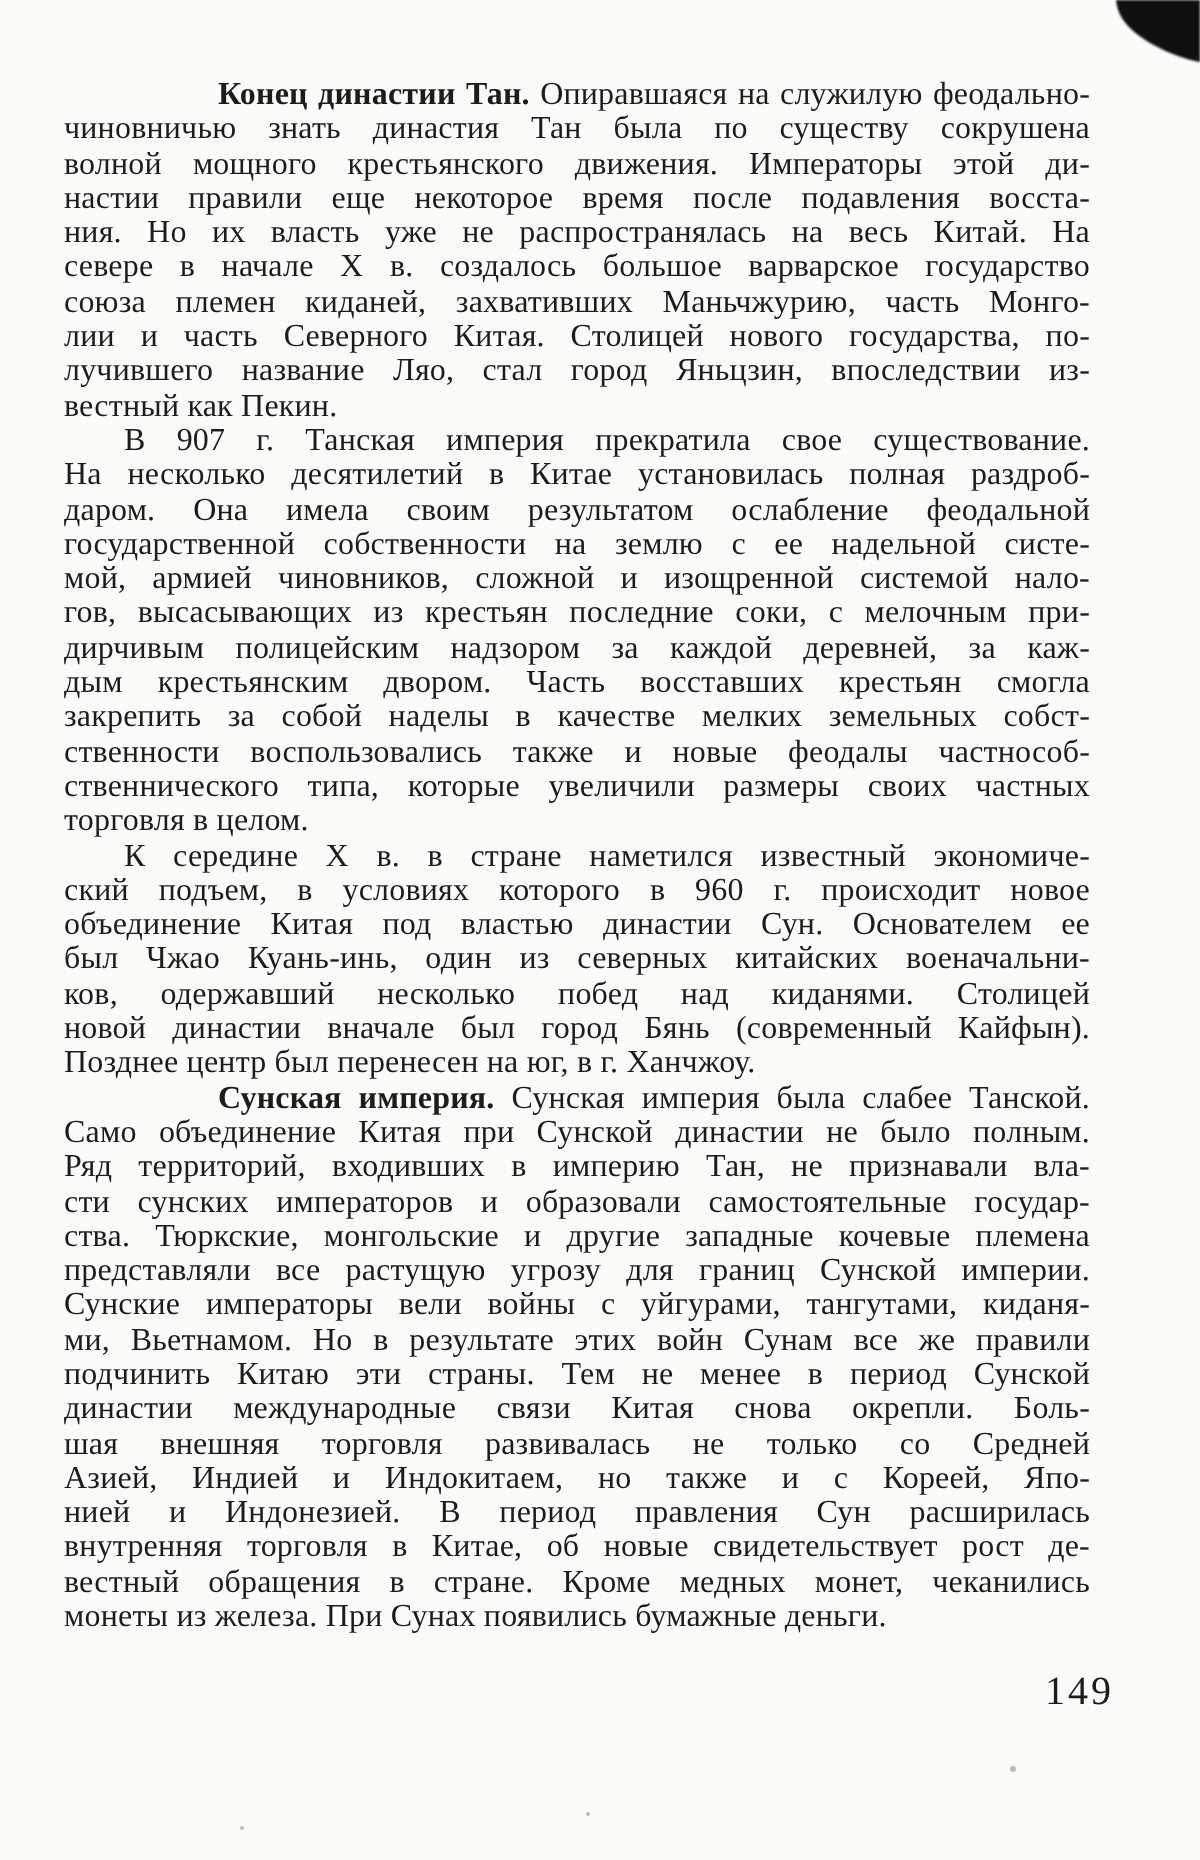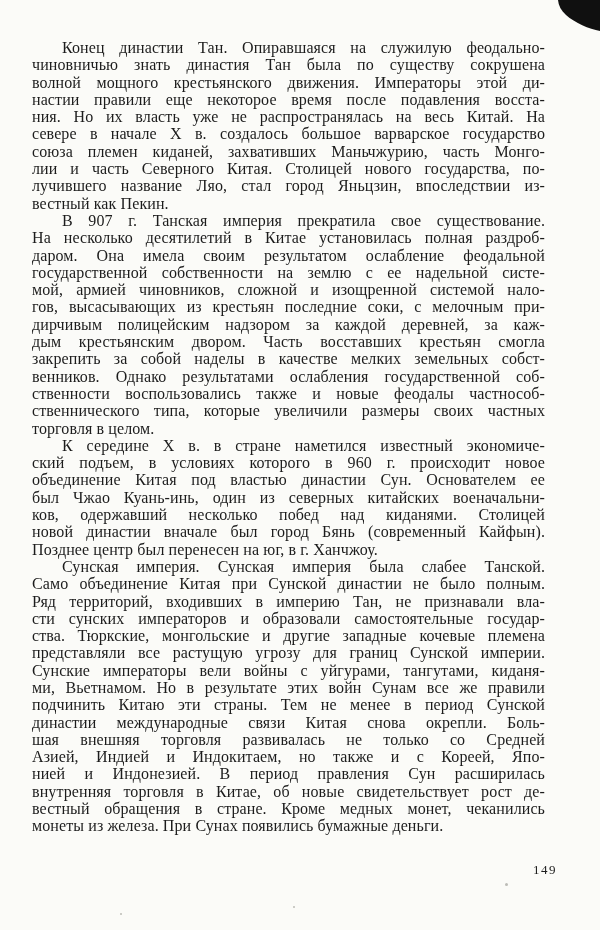--- a/index.html
+++ b/index.html
@@ -24,26 +24,26 @@
   .line {
     font-size: 16px;
     line-height: 17.3px;
     letter-spacing: 0.1px;
     text-align: justify;
     text-align-last: justify;
     -moz-text-align-last: justify;
   }
   .line.first { text-indent: 30px; }
   .line.last  { text-align-last: left; -moz-text-align-last: left; }
-  .line b { font-weight: normal; }
+  .line b { font-weight: bold; margin-left: 47px; }
   .page-number {
     position: absolute;
-    top: 862px;
+    top: 835px;
     right: 43px;
-    font-size: 13px;
+    font-size: 20px;
     letter-spacing: 1.5px;
     font-weight: 500;
   }
   .corner-blob {
     position: absolute;
     top: 0;
     right: 0;
     width: 56px;
     height: 36px;
     filter: blur(0.6px);
@@ -83,21 +83,20 @@
       <div class="paragraph">
         <div class="line first">В 907 г. Танская империя прекратила свое существование.</div>
         <div class="line">На несколько десятилетий в Китае установилась полная раздроб-</div>
         <div class="line">даром. Она имела своим результатом ослабление феодальной</div>
         <div class="line">государственной собственности на землю с ее надельной систе-</div>
         <div class="line">мой, армией чиновников, сложной и изощренной системой нало-</div>
         <div class="line">гов, высасывающих из крестьян последние соки, с мелочным при-</div>
         <div class="line">дирчивым полицейским надзором за каждой деревней, за каж-</div>
         <div class="line">дым крестьянским двором. Часть восставших крестьян смогла</div>
         <div class="line">закрепить за собой наделы в качестве мелких земельных собст-</div>
-        <div class="line">венников. Однако результатами ослабления государственной соб-</div>
         <div class="line">ственности воспользовались также и новые феодалы частнособ-</div>
         <div class="line">ственнического типа, которые увеличили размеры своих частных</div>
         <div class="line last">торговля в целом.</div>
       </div>
       <div class="paragraph">
         <div class="line first">К середине X в. в стране наметился известный экономиче-</div>
         <div class="line">ский подъем, в условиях которого в 960 г. происходит новое</div>
         <div class="line">объединение Китая под властью династии Сун. Основателем ее</div>
         <div class="line">был Чжао Куань-инь, один из северных китайских военачальни-</div>
         <div class="line">ков, одержавший несколько побед над киданями. Столицей</div>

